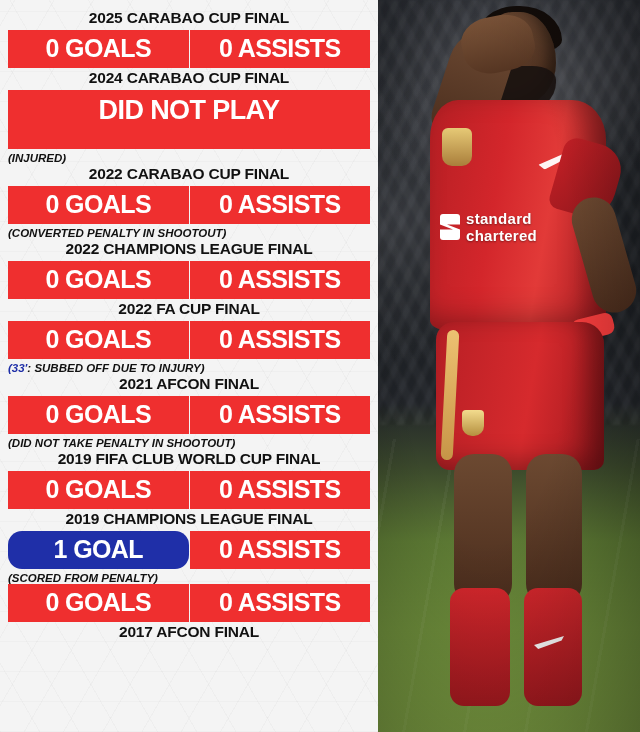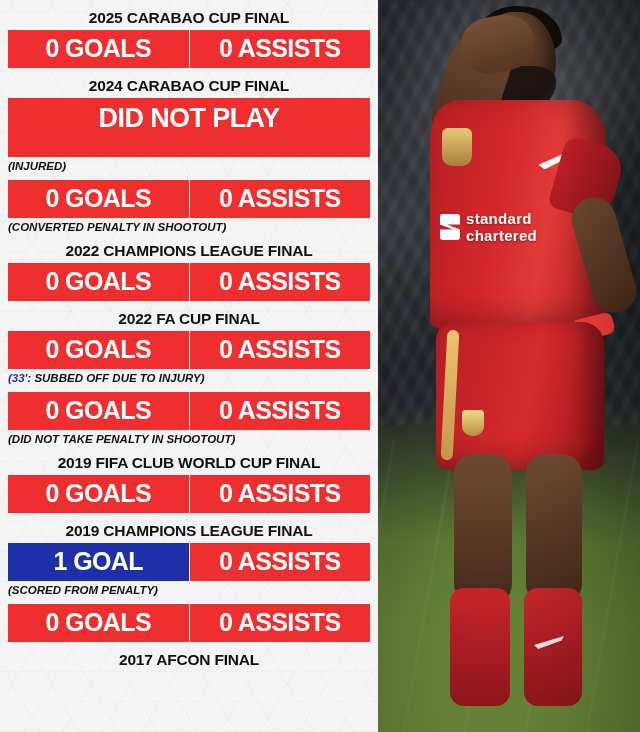--- a/index.html
+++ b/index.html
@@ -178,21 +178,21 @@
     height: 732px;
     background: #f4f4f4;
     background-image:
       repeating-linear-gradient(60deg, rgba(0,0,0,0.025) 0 1px, rgba(0,0,0,0) 1px 34px),
       repeating-linear-gradient(-60deg, rgba(0,0,0,0.025) 0 1px, rgba(0,0,0,0) 1px 34px),
       repeating-linear-gradient(0deg, rgba(0,0,0,0.02) 0 1px, rgba(0,0,0,0) 1px 30px);
     overflow: hidden;
     padding: 0 8px;
     box-sizing: border-box;
   }
-  .entry { margin-top: 8px; }
+  .entry { margin-top: 0; }
   .entry:first-child { margin-top: 8px; }
   .title {
     text-align: center;
     font-weight: 800;
     font-size: 15.5px;
     letter-spacing: -0.2px;
     color: #111;
     text-transform: uppercase;
     padding: 1px 0 3px;
     white-space: nowrap;
@@ -208,21 +208,21 @@
     color: #fff;
     text-align: center;
     font-weight: 800;
     font-size: 25px;
     letter-spacing: -0.6px;
     line-height: 1;
     padding: 6px 0 7px;
     text-transform: uppercase;
     white-space: nowrap;
   }
-  .chip.blue { background: #1f2fa8; }
+  .chip.blue { background: #1f2fa8; border-radius: 14px; }
   .chip.wide {
     flex: 1 1 100%;
     font-size: 27px;
     padding: 7px 0 25px;
   }
   .note {
     font-size: 11.5px;
     font-weight: 700;
     font-style: italic;
     color: #111;
@@ -284,20 +284,21 @@
 
     <div class="entry">
       <div class="title">2024 CARABAO CUP FINAL</div>
       <div class="row">
         <div class="chip wide">DID NOT PLAY</div>
       </div>
       <div class="note">(INJURED)</div>
     </div>
 
     <div class="entry">
+      <div class="title">2022 CARABAO CUP FINAL</div>
       <div class="row">
         <div class="chip">0 GOALS</div>
         <div class="chip">0 ASSISTS</div>
       </div>
       <div class="note">(CONVERTED PENALTY IN SHOOTOUT)</div>
     </div>
 
     <div class="entry">
       <div class="title">2022 CHAMPIONS LEAGUE FINAL</div>
       <div class="row">
@@ -309,20 +310,21 @@
     <div class="entry">
       <div class="title">2022 FA CUP FINAL</div>
       <div class="row">
         <div class="chip">0 GOALS</div>
         <div class="chip">0 ASSISTS</div>
       </div>
       <div class="note"><span class="hl">(33'</span><span>: SUBBED OFF DUE TO INJURY)</span></div>
     </div>
 
     <div class="entry">
+      <div class="title">2021 AFCON FINAL</div>
       <div class="row">
         <div class="chip">0 GOALS</div>
         <div class="chip">0 ASSISTS</div>
       </div>
       <div class="note">(DID NOT TAKE PENALTY IN SHOOTOUT)</div>
     </div>
 
     <div class="entry">
       <div class="title">2019 FIFA CLUB WORLD CUP FINAL</div>
       <div class="row">

